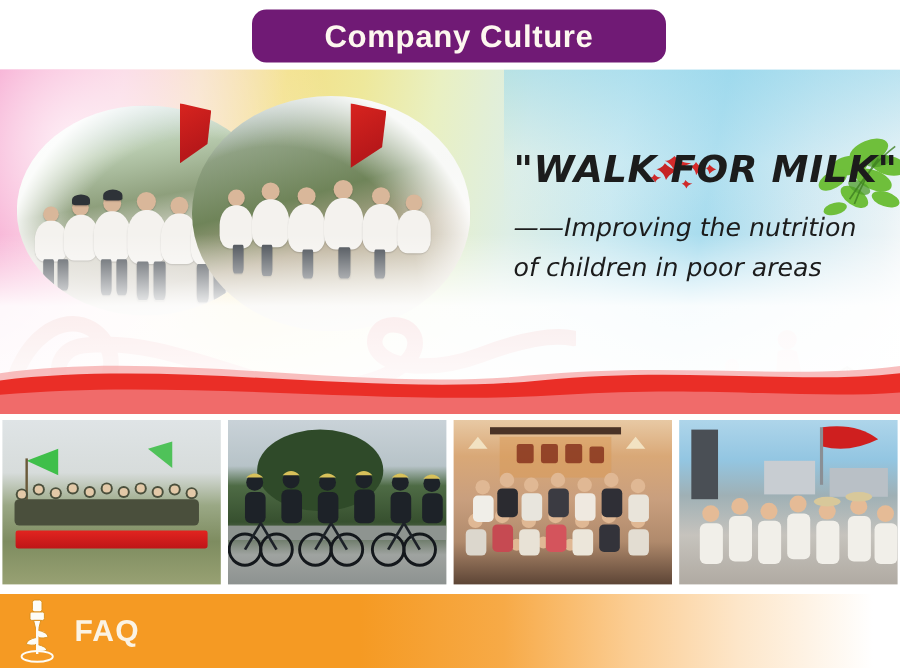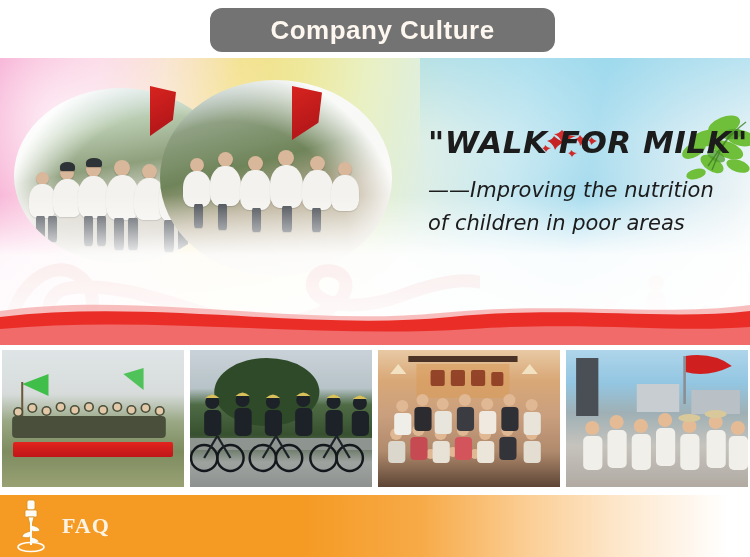--- a/index.html
+++ b/index.html
@@ -19,21 +19,21 @@
     width: 750px;
     background: #ffffff;
     position: relative;
   }
   .culture-pill {
     position: absolute;
     left: 210px;
     top: 8px;
     width: 345px;
     height: 44px;
-    background: #737373;
+    background: #701a75;
     border-radius: 12px;
     display: flex;
     align-items: center;
     justify-content: center;
   }
   .culture-pill-label {
     color: #fdf7ef;
     font-size: 26px;
     font-weight: bold;
     letter-spacing: 0.5px;
@@ -223,24 +223,24 @@
       #fbcd93 70%,
       #fde6c9 82%,
       #ffffff 97%);
     display: flex;
     align-items: center;
   }
   .faq-icon { margin-left: 14px; width: 34px; height: 54px; }
   .faq-label {
     margin-left: 14px;
     color: #fbf3e4;
-    font-size: 22px;
+    font-size: 25px;
     font-weight: bold;
     letter-spacing: 1px;
-    font-family: Liberation Serif, serif;
+    font-family: Liberation Sans, sans-serif;
   }
 </style>
 </head>
 <body>
 
 <div class="section-header">
   <div class="culture-pill">
     <span class="culture-pill-label">Company Culture</span>
   </div>
 </div>

